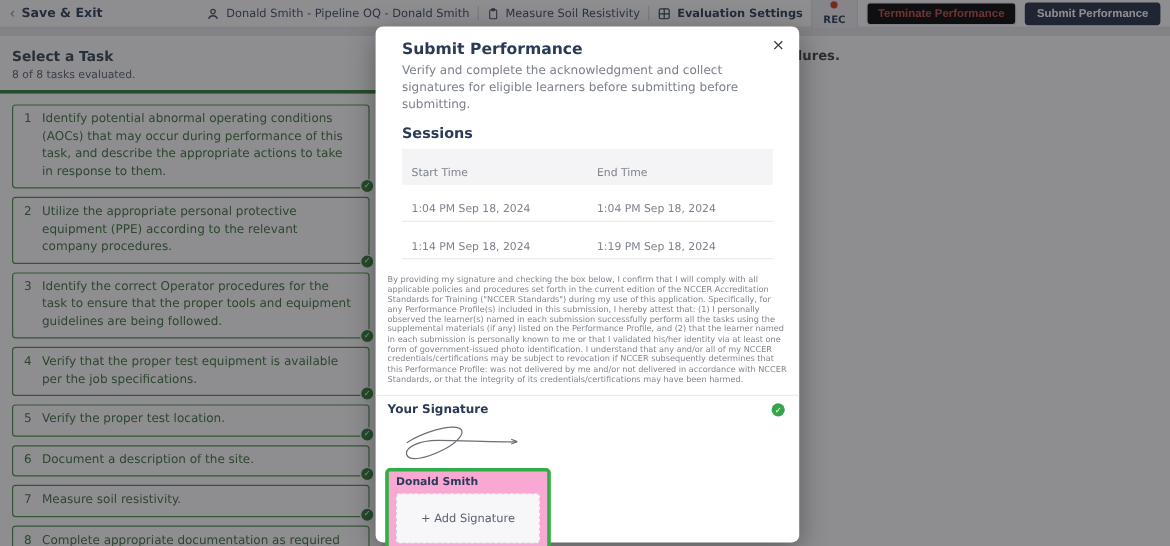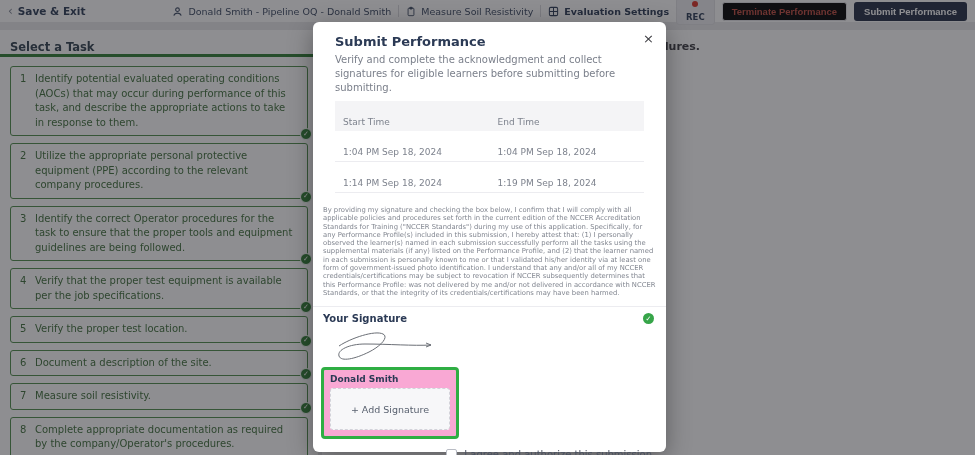--- a/index.html
+++ b/index.html
@@ -113,25 +113,26 @@
       <span class="rec-dot"></span>
       <span>REC</span>
     </div>
     <button class="btn-terminate">Terminate Performance</button>
     <button class="btn-submit-top">Submit Performance</button>
   </div>
 </div>
 
 <div class="task-panel">
   <div class="panel-title">Select a Task</div>
+  <div class="panel-sub">8 of 8 tasks evaluated.</div>
   <div class="progress-bar"></div>
 
   <div class="task-card">
     <span class="task-num">1</span>
-    <span>Identify potential evaluated operating conditions (AOCs) that may occur during performance of this task, and describe the appropriate actions to take in response to them.</span>
+    <span>Identify potential abnormal operating conditions (AOCs) that may occur during performance of this task, and describe the appropriate actions to take in response to them.</span>
     <span class="task-badge">✓</span>
   </div>
   <div class="task-card">
     <span class="task-num">2</span>
     <span>Utilize the appropriate personal protective equipment (PPE) according to the relevant company procedures.</span>
     <span class="task-badge">✓</span>
   </div>
   <div class="task-card">
     <span class="task-num">3</span>
     <span>Identify the correct Operator procedures for the task to ensure that the proper tools and equipment guidelines are being followed.</span>
@@ -170,20 +171,21 @@
 
 <div class="overlay"></div>
 
 <div class="modal">
   <div class="m-head">
     <div class="m-title">Submit Performance</div>
     <div class="m-close">×</div>
   </div>
   <div class="m-sub">Verify and complete the acknowledgment and collect signatures for eligible learners before submitting before submitting.</div>
 
+  <div class="m-sessions-h">Sessions</div>
   <div class="m-table">
     <div class="m-tr head">
       <div class="m-th">Start Time</div>
       <div class="m-th">End Time</div>
     </div>
     <div class="m-tr row">
       <div class="m-td">1:04 PM Sep 18, 2024</div>
       <div class="m-td">1:04 PM Sep 18, 2024</div>
     </div>
     <div class="m-tr row">

